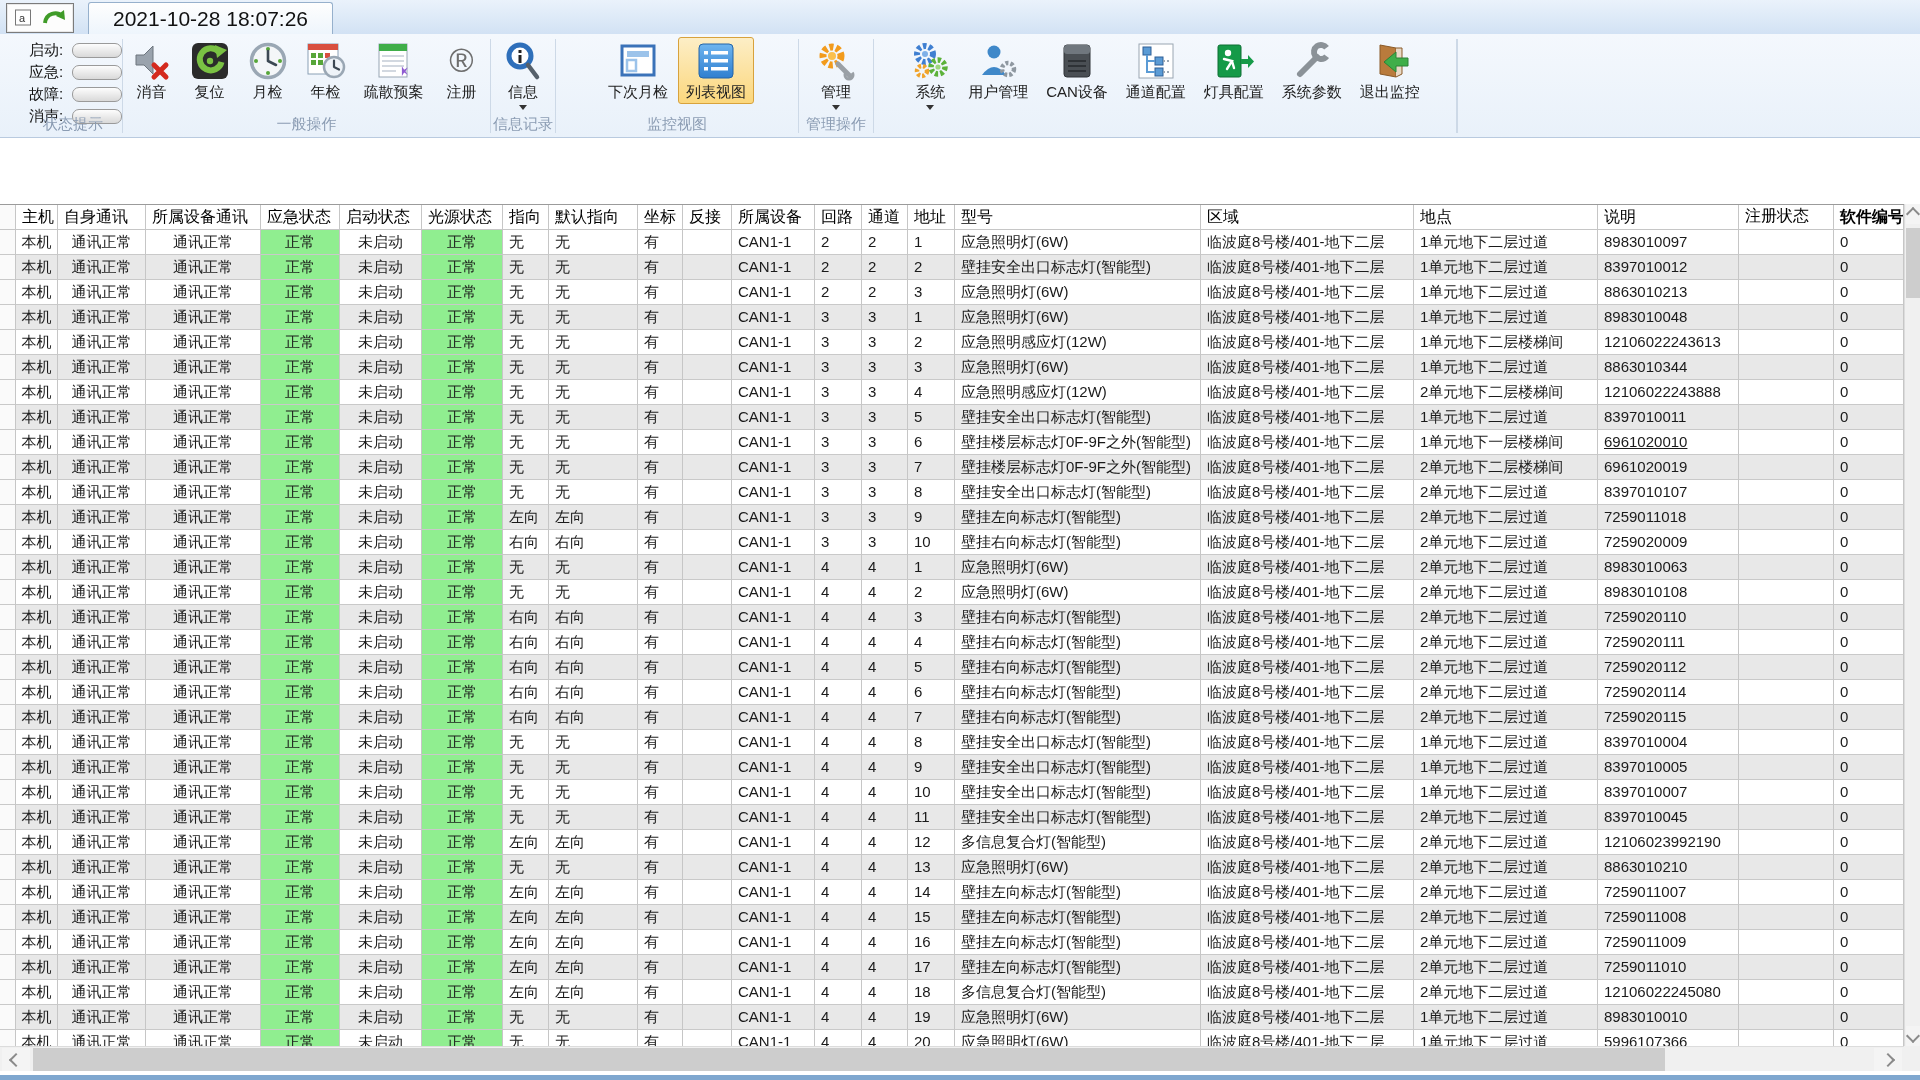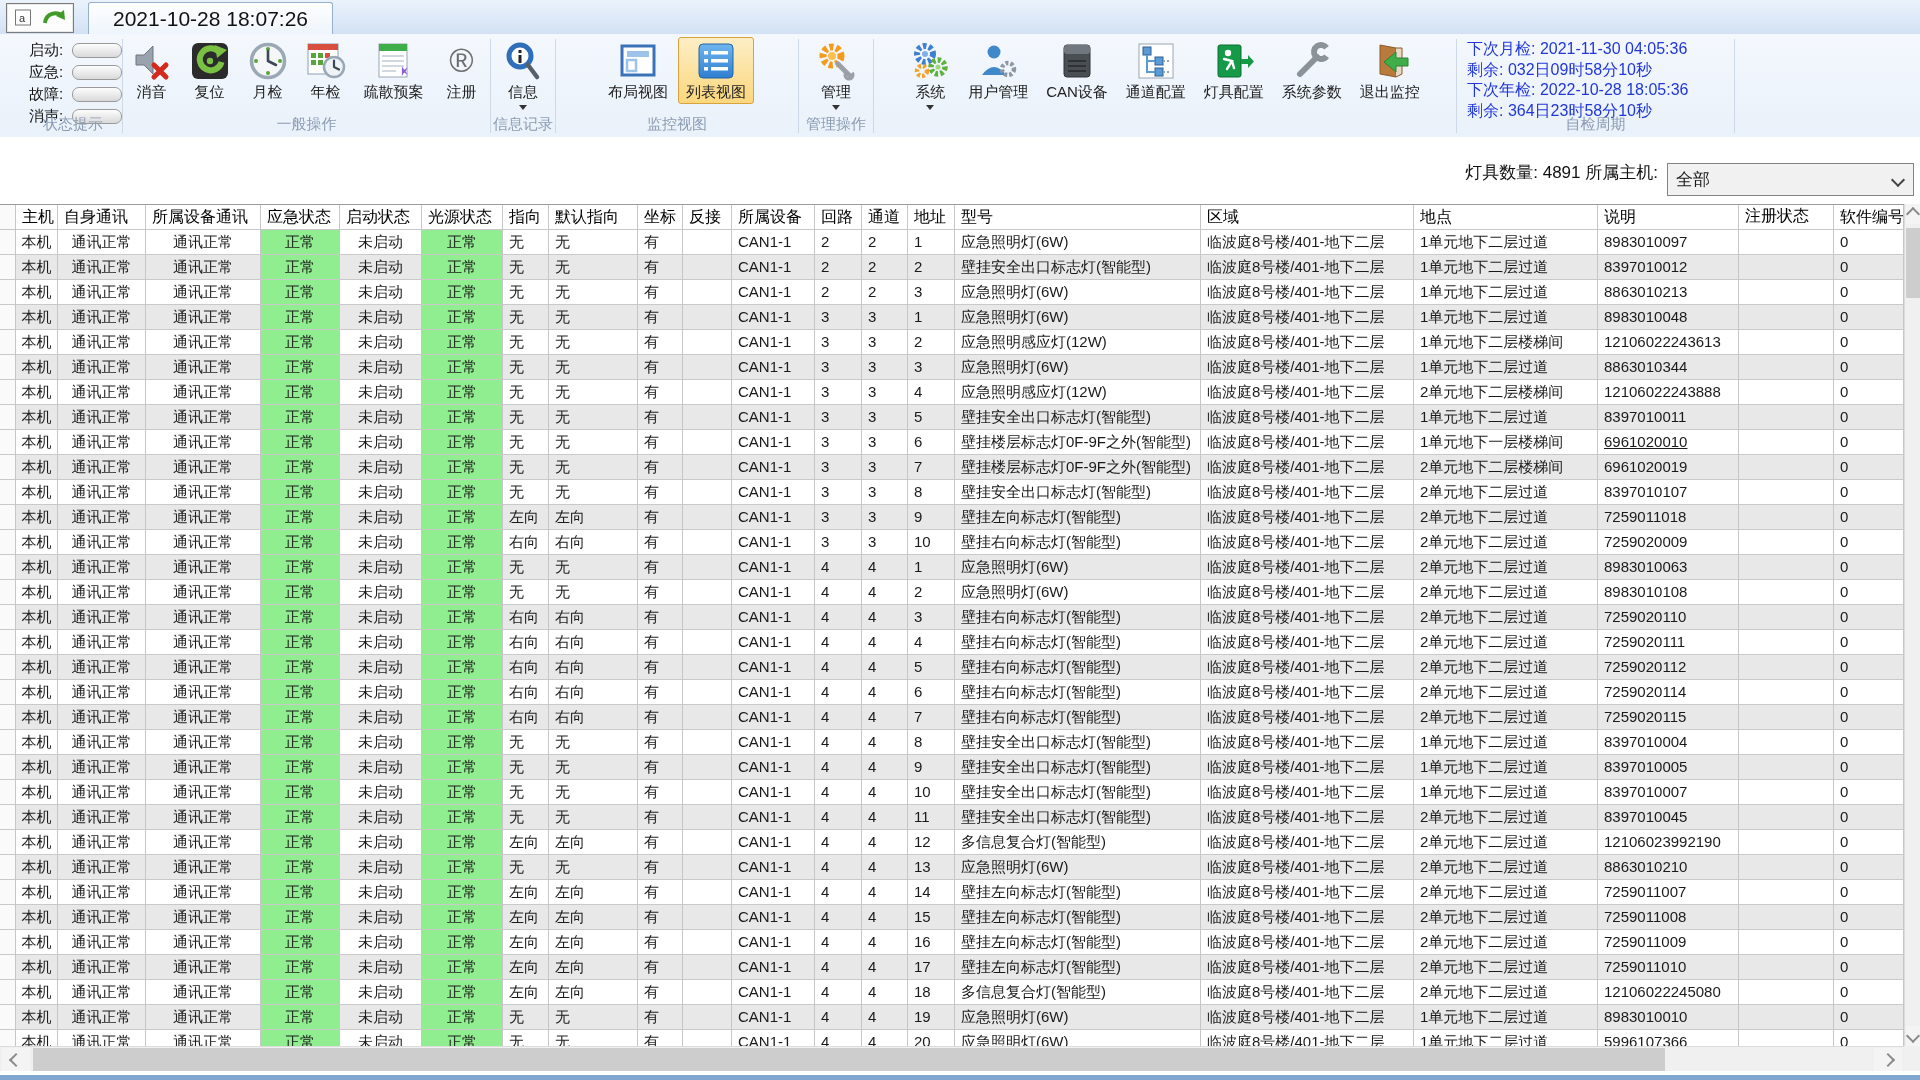--- a/index.html
+++ b/index.html
@@ -203,21 +203,21 @@
     <div class="gsep"></div>
 
     <div class="rgroup" style="width:242px;">
       <div class="btncol">
         <div class="rbtn">
           <svg class="icon40" viewBox="0 0 40 40">
             <rect x="4" y="5" width="32" height="29" fill="#ffffff" stroke="#3a72b9" stroke-width="3"></rect>
             <rect x="9" y="10" width="22" height="6" fill="#9cc3ea"></rect>
             <rect x="9" y="19" width="9" height="11" fill="none" stroke="#9cc3ea" stroke-width="2.5"></rect>
           </svg>
-          <span class="blabel">布局视图</span>
+          <span class="blabel">下次月检</span>
         </div>
         <div class="rbtn selected">
           <svg class="icon40" viewBox="0 0 40 40">
             <defs>
                 <linearGradient id="lg1" x1="0" y1="0" x2="0" y2="1">
               <stop offset="0" stop-color="#6fb5ef"></stop>
                   <stop offset="1" stop-color="#2f7fd0"></stop>
                 </linearGradient>
               </defs>
             <rect x="3" y="3" width="34" height="34" rx="4" fill="url(#lg1)" stroke="#2465a8"></rect>
@@ -317,44 +317,24 @@
             <path d="M26 7 L32 7 L32 33 L26 36" fill="#e8d9c6" stroke="#8a5a28"></path>
             <polygon points="38,17 26,17 26,11 14,21 26,31 26,25 38,25" fill="#3fae49" stroke="#2c8236"></polygon>
           </svg>
           <span class="blabel">退出监控</span>
         </div>
       </div>
     </div>
 
     <div class="gsep"></div>
 
-    <div class="rgroup" id="selfcheck" style="width:277px;">
-      <div class="lines">
-        <div class="bline">下次月检: 2021-11-30 04:05:36</div>
-        <div class="bline">剩余: 032日09时58分10秒</div>
-        <div class="bline">下次年检: 2022-10-28 18:05:36</div>
-        <div class="bline">剩余: 364日23时58分10秒</div>
-      </div>
-      <div class="glabel">自检周期</div>
-    </div>
 
     <div class="gsep"></div>
   </div>
 
-  <div id="filterbar">
-    <div id="filtertext">
-      <span>灯具数量:</span>
-      <span>4891</span>
-      <span>所属主机:</span>
-    </div>
-    <div id="hostselect">
-      <span>全部</span>
-      <span class="chev"></span>
-    </div>
-  </div>
 
   <div id="thead">
       <div class="th rowhead"></div>
       <div class="th" style="width: 42px;">主机</div>
       <div class="th" style="width: 88px;">自身通讯</div>
       <div class="th" style="width: 115px;">所属设备通讯</div>
       <div class="th" style="width: 79px;">应急状态</div>
       <div class="th" style="width: 82px;">启动状态</div>
       <div class="th" style="width: 81px;">光源状态</div>
       <div class="th" style="width: 46px;">指向</div>
@@ -363,21 +343,21 @@
       <div class="th" style="width: 49px;">反接</div>
       <div class="th" style="width: 83px;">所属设备</div>
       <div class="th" style="width: 47px;">回路</div>
       <div class="th" style="width: 46px;">通道</div>
       <div class="th" style="width: 47px;">地址</div>
       <div class="th" style="width: 246px;">型号</div>
       <div class="th" style="width: 213px;">区域</div>
       <div class="th" style="width: 184px;">地点</div>
       <div class="th" style="width: 141px;">说明</div>
       <div class="th" style="width: 95px; font-family: Liberation Mono, monospace;">注册状态</div>
-      <div class="th" style="width: 70px;">软件编号</div>
+      <div class="th" style="width: 70px; font-weight: bold;">软件编号</div>
     </div>
   <div id="tbody">
       <div class="tr">
         <div class="td rowhead"></div>
         <div class="td c" style="width: 42px;">本机</div>
         <div class="td c" style="width: 88px;">通讯正常</div>
         <div class="td c" style="width: 115px;">通讯正常</div>
         <div class="td c hl" style="width: 79px;">正常</div>
         <div class="td c" style="width: 82px;">未启动</div>
         <div class="td c hl" style="width: 81px;">正常</div>

